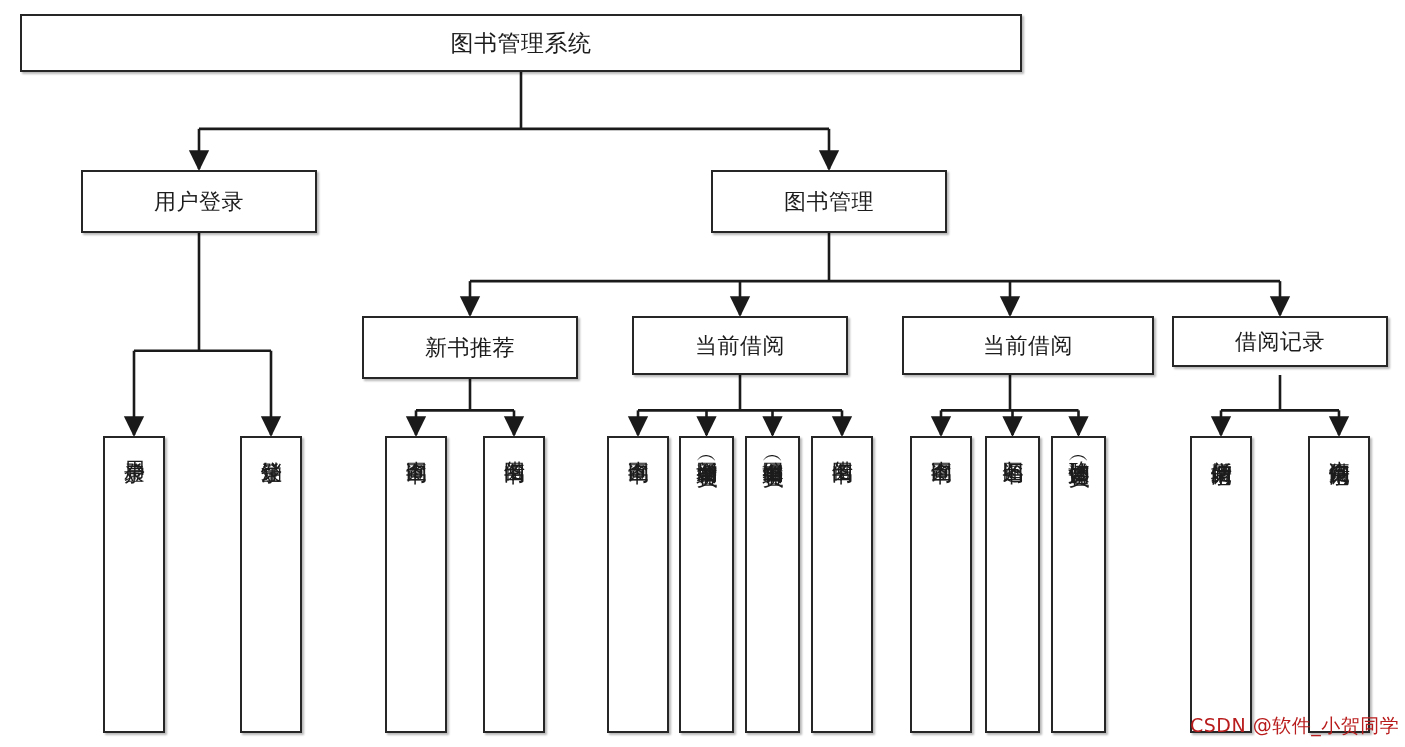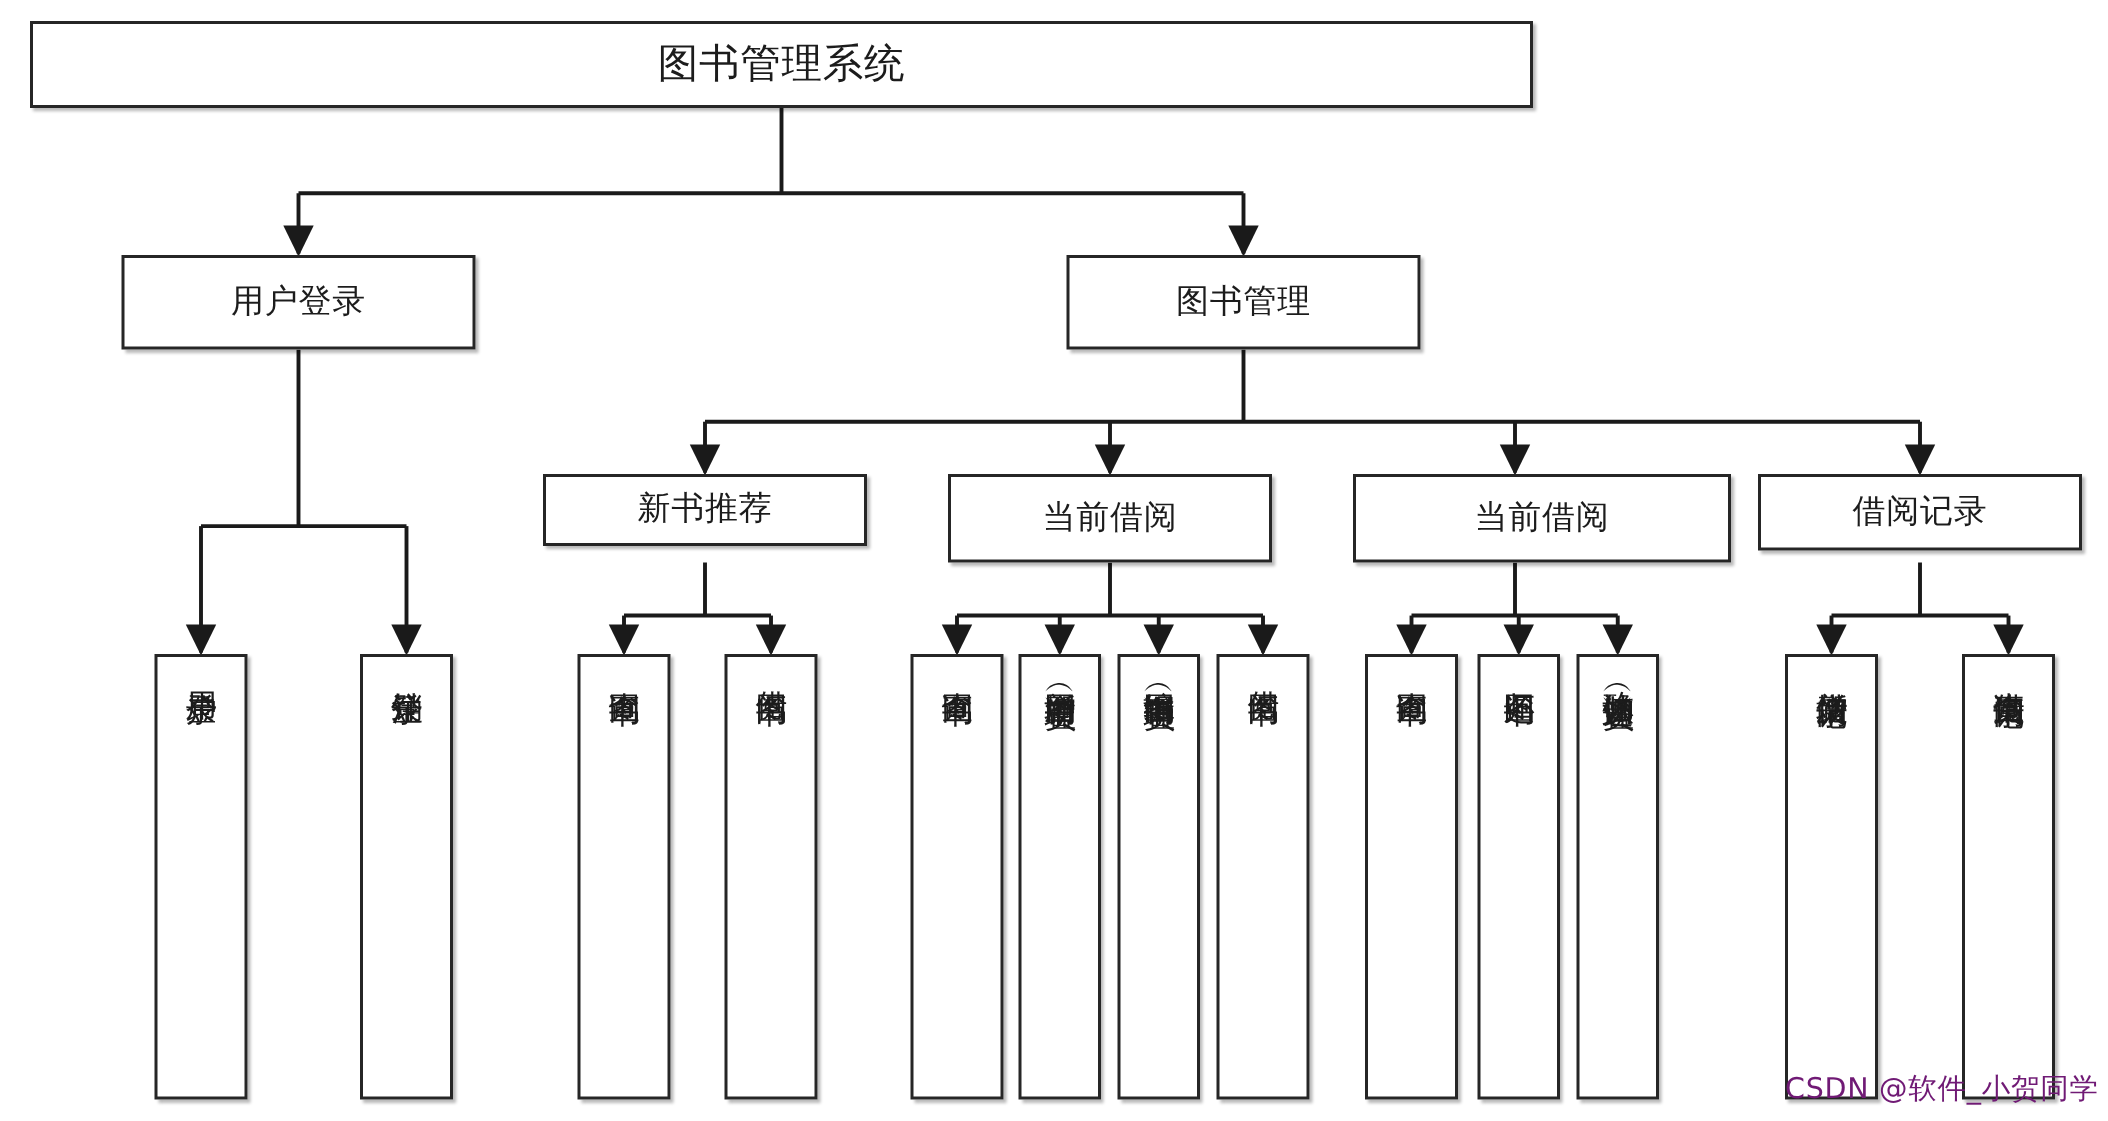--- a/index.html
+++ b/index.html
@@ -37,42 +37,42 @@
     justify-content: center;
     z-index: 2;
   }
   .node-label {
     font-size: 22px;
     line-height: 1.15;
     letter-spacing: 0.5px;
     color: #1c1c1c;
     white-space: nowrap;
   }
-  .node.root .node-label { font-size: 27px; }
+  .node.root .node-label { font-size: 23px; }
   .node.leaf {
     align-items: flex-start;
     justify-content: center;
     padding-top: 6px;
   }
   .node.leaf .node-label {
     writing-mode: vertical-rl;
     text-orientation: upright;
     font-size: 21px;
     line-height: 1.18;
     letter-spacing: 1px;
     white-space: normal;
     max-height: 285px;
   }
   .node.leaf.tall .node-label { max-height: 282px; }
   #watermark {
     position: absolute;
     left: 1190px;
     top: 713px;
     font-size: 19px;
-    color: #701a75;
+    color: #b91c1c;
     letter-spacing: 0.5px;
     z-index: 5;
     white-space: nowrap;
   }
 </style>
 </head>
 <body>
 
 <div id="canvas">
 
@@ -122,21 +122,21 @@
   <div id="nodes">
       <div class="node root" style="left: 20px; top: 14px; width: 1002px; height: 58px;">
         <span class="node-label">图书管理系统</span>
       </div>
       <div class="node l1" style="left: 81px; top: 170px; width: 236px; height: 63px;">
         <span class="node-label">用户登录</span>
       </div>
       <div class="node l1" style="left: 711px; top: 170px; width: 236px; height: 63px;">
         <span class="node-label">图书管理</span>
       </div>
-      <div class="node l2" style="left: 362px; top: 316px; width: 216px; height: 48px;">
+      <div class="node l2" style="left: 362px; top: 316px; width: 216px; height: 63px;">
         <span class="node-label">新书推荐</span>
       </div>
       <div class="node l2" style="left: 632px; top: 316px; width: 216px; height: 59px;">
         <span class="node-label">当前借阅</span>
       </div>
       <div class="node l2" style="left: 902px; top: 316px; width: 252px; height: 59px;">
         <span class="node-label">当前借阅</span>
       </div>
       <div class="node l2" style="left: 1172px; top: 316px; width: 216px; height: 51px;">
         <span class="node-label">借阅记录</span>

